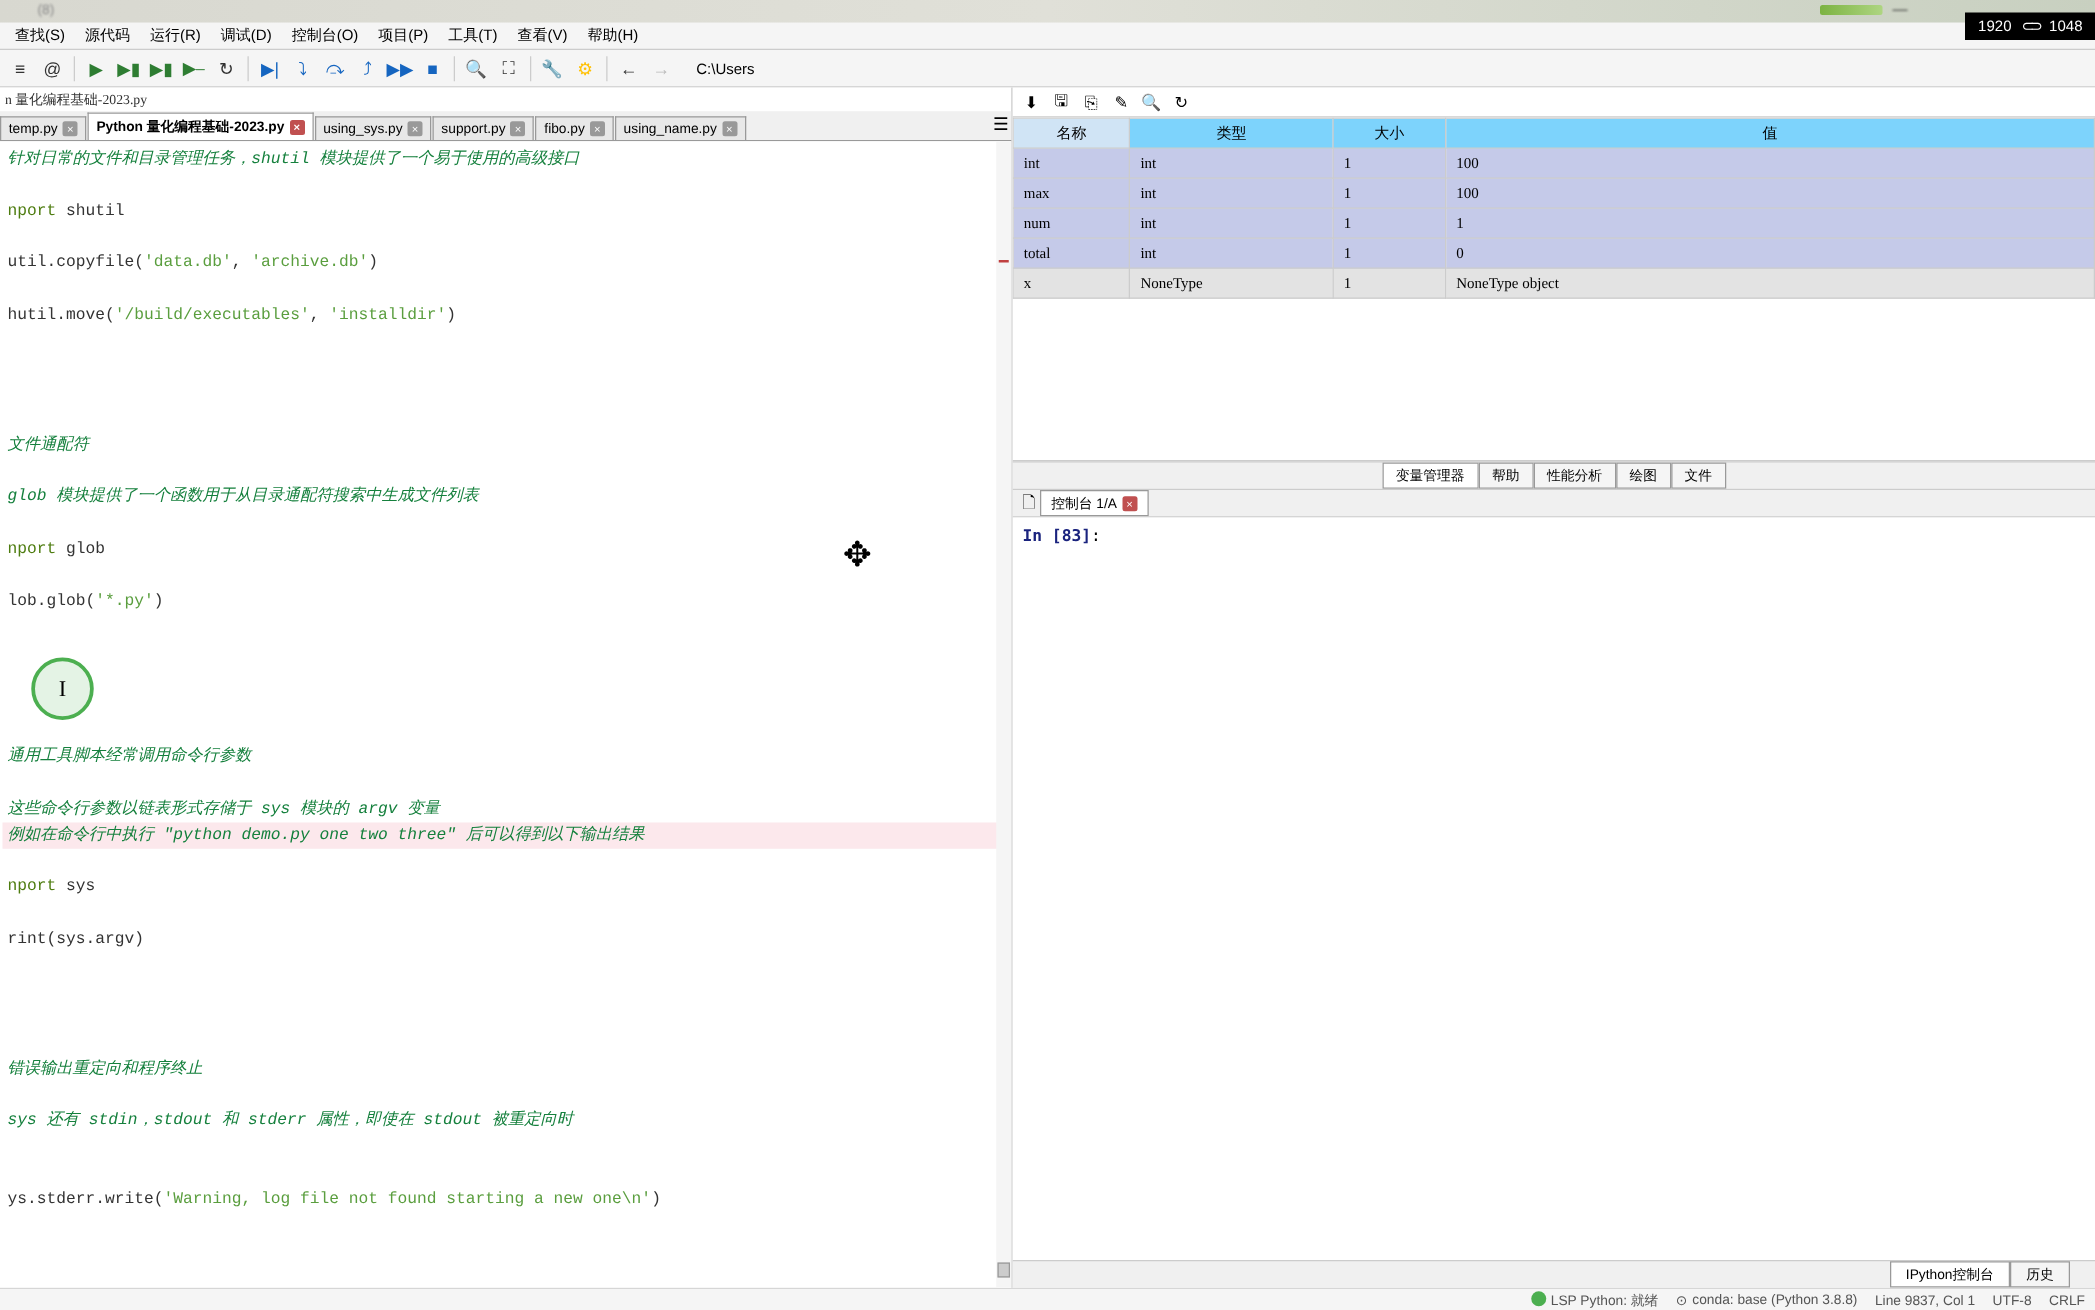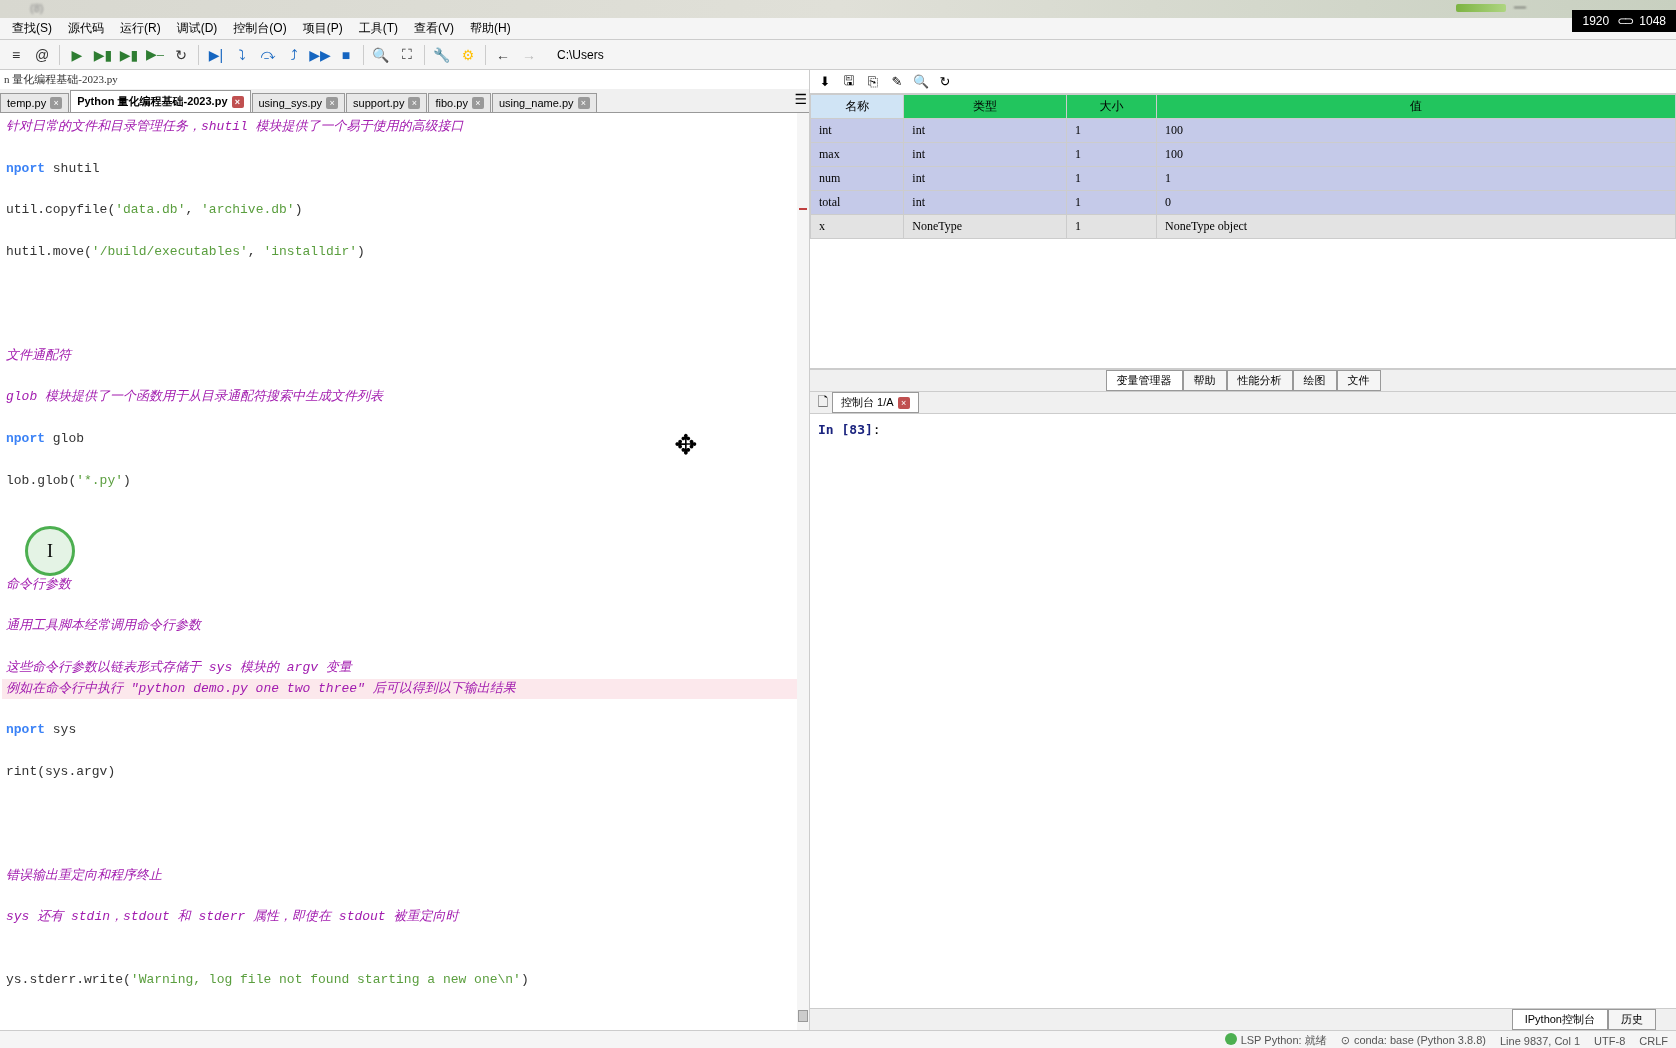--- a/index.html
+++ b/index.html
@@ -191,22 +191,22 @@
       background: #fff;
     }
     .code-line {
       line-height: 1.6;
       white-space: pre;
       padding: 0 4px;
     }
     .code-line.highlighted {
       background: #fce8ec;
     }
-    .comment { color: #a21caf; font-style: italic; }
-    .keyword { color: #3b82f6; font-weight: bold; }
+    .comment { color: #15803d; font-style: italic; }
+    .keyword { color: #4d7c0f; font-weight: normal; }
     .string { color: #5a9e3e; }
     .ident { color: #333; }
     
     
     .cursor-circle {
       position: absolute;
       width: 50px;
       height: 50px;
       border: 3px solid #4caf50;
       border-radius: 50%;
@@ -279,21 +279,21 @@
       cursor: pointer;
       font-size: 13px;
     }
     
     
     .var-table {
       border-collapse: collapse;
       width: 100%;
     }
     .var-table th {
-      background: #22c55e;
+      background: #7dd3fc;
       border: 1px solid #ccc;
       padding: 3px 6px;
       font-weight: normal;
       font-size: 12px;
       text-align: center;
     }
     .var-table td {
       border: 1px solid #ccc;
       padding: 4px 8px;
       font-family: Liberation Serif, serif;
@@ -506,21 +506,20 @@
         <div class="code-line">&nbsp;</div>
         <div class="code-line"><span class="comment">glob 模块提供了一个函数用于从目录通配符搜索中生成文件列表</span></div>
         <div class="code-line">&nbsp;</div>
         <div class="code-line"><span class="keyword">nport</span><span class="ident"> glob</span></div>
         <div class="code-line">&nbsp;</div>
         <div class="code-line"><span class="ident">lob.glob(</span><span class="string">'*.py'</span><span class="ident">)</span></div>
         <div class="code-line">&nbsp;</div>
         <div class="code-line">&nbsp;</div>
         <div class="code-line">&nbsp;</div>
         <div class="code-line">&nbsp;</div>
-        <div class="code-line"><span class="comment">命令行参数</span></div>
         <div class="code-line">&nbsp;</div>
         <div class="code-line"><span class="comment">通用工具脚本经常调用命令行参数</span></div>
         <div class="code-line">&nbsp;</div>
         <div class="code-line"><span class="comment">这些命令行参数以链表形式存储于 sys 模块的 argv 变量</span></div>
         <div class="code-line highlighted"><span class="comment">例如在命令行中执行 "python demo.py one two three" 后可以得到以下输出结果</span></div>
         <div class="code-line">&nbsp;</div>
         <div class="code-line"><span class="keyword">nport</span><span class="ident"> sys</span></div>
         <div class="code-line">&nbsp;</div>
         <div class="code-line"><span class="ident">rint(sys.argv)</span></div>
         <div class="code-line">&nbsp;</div>

